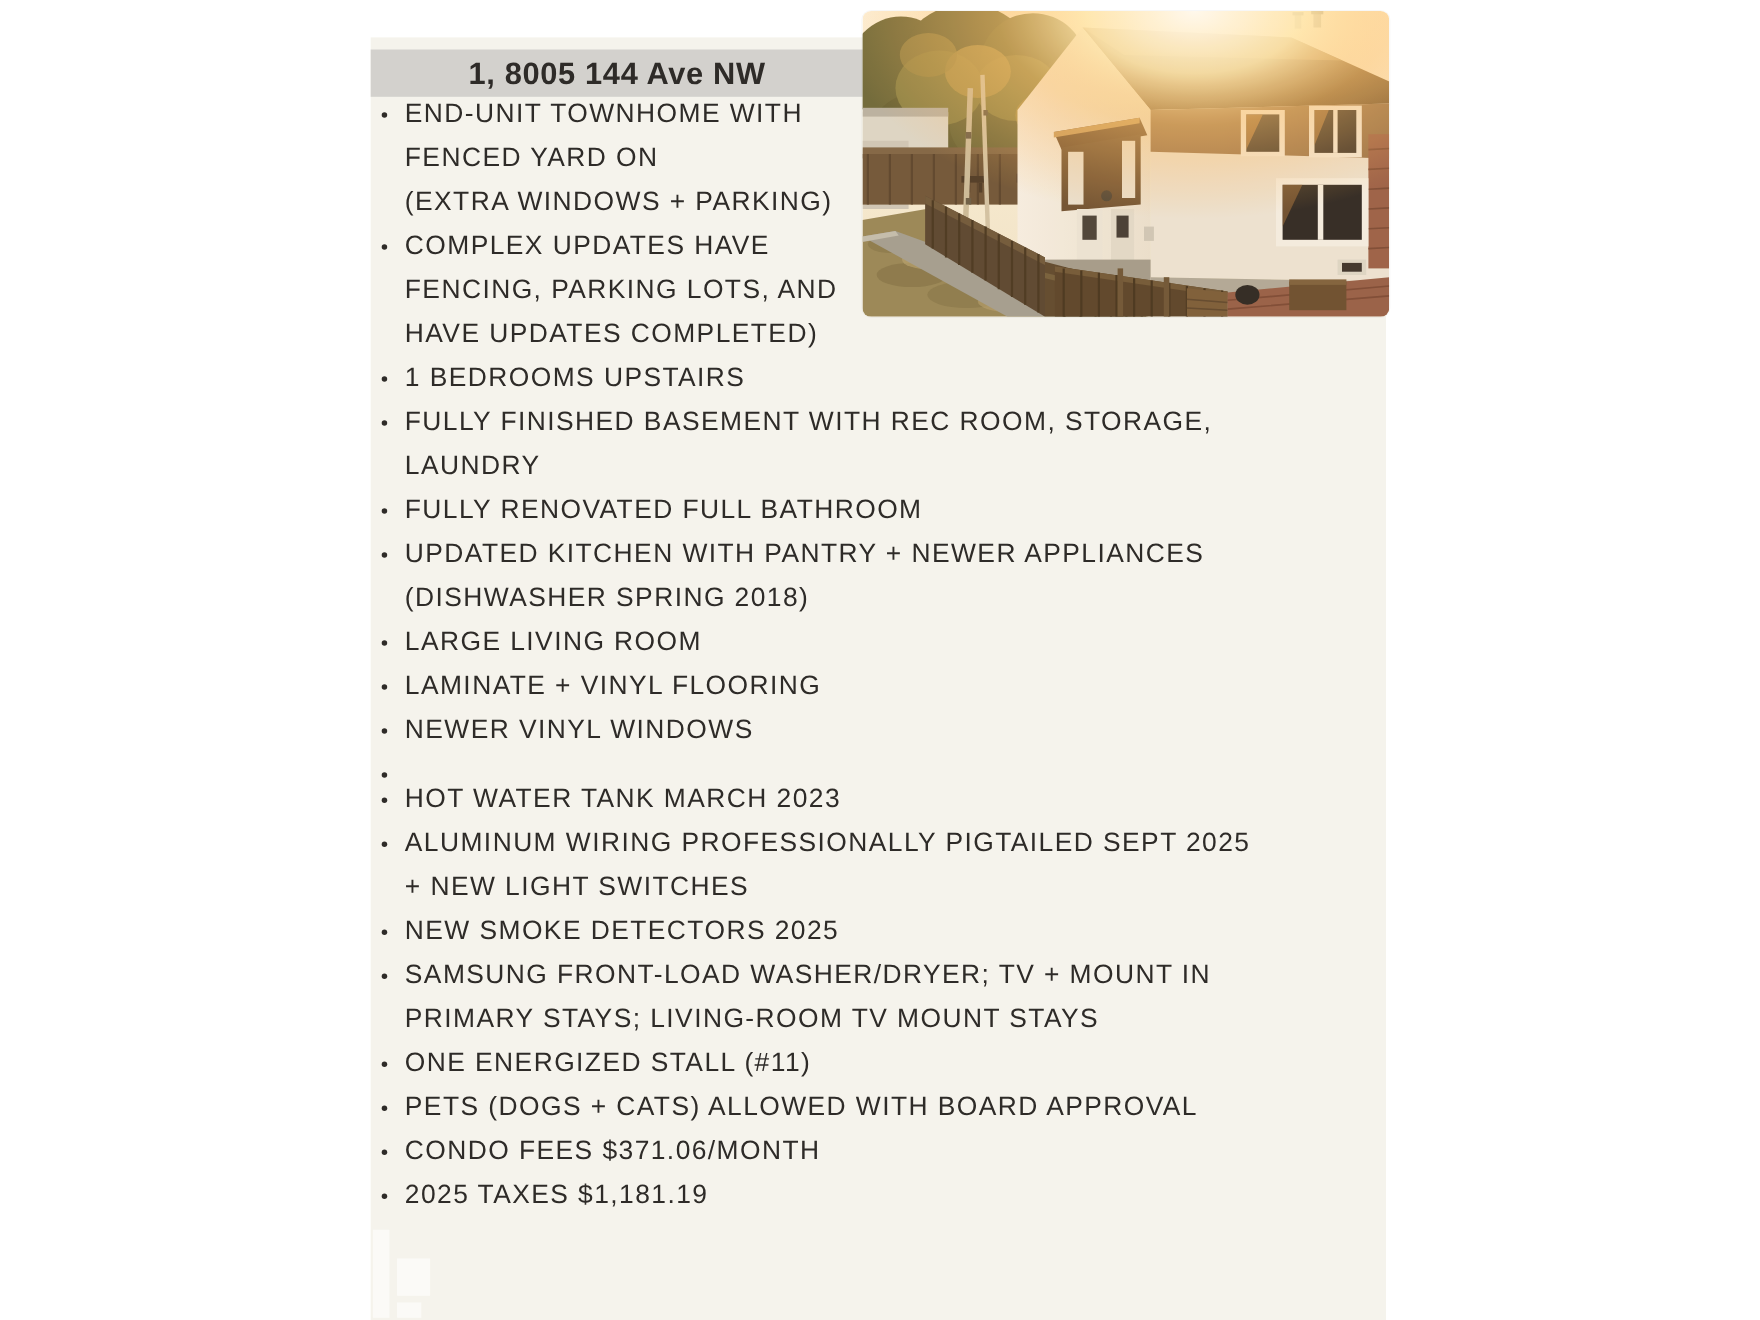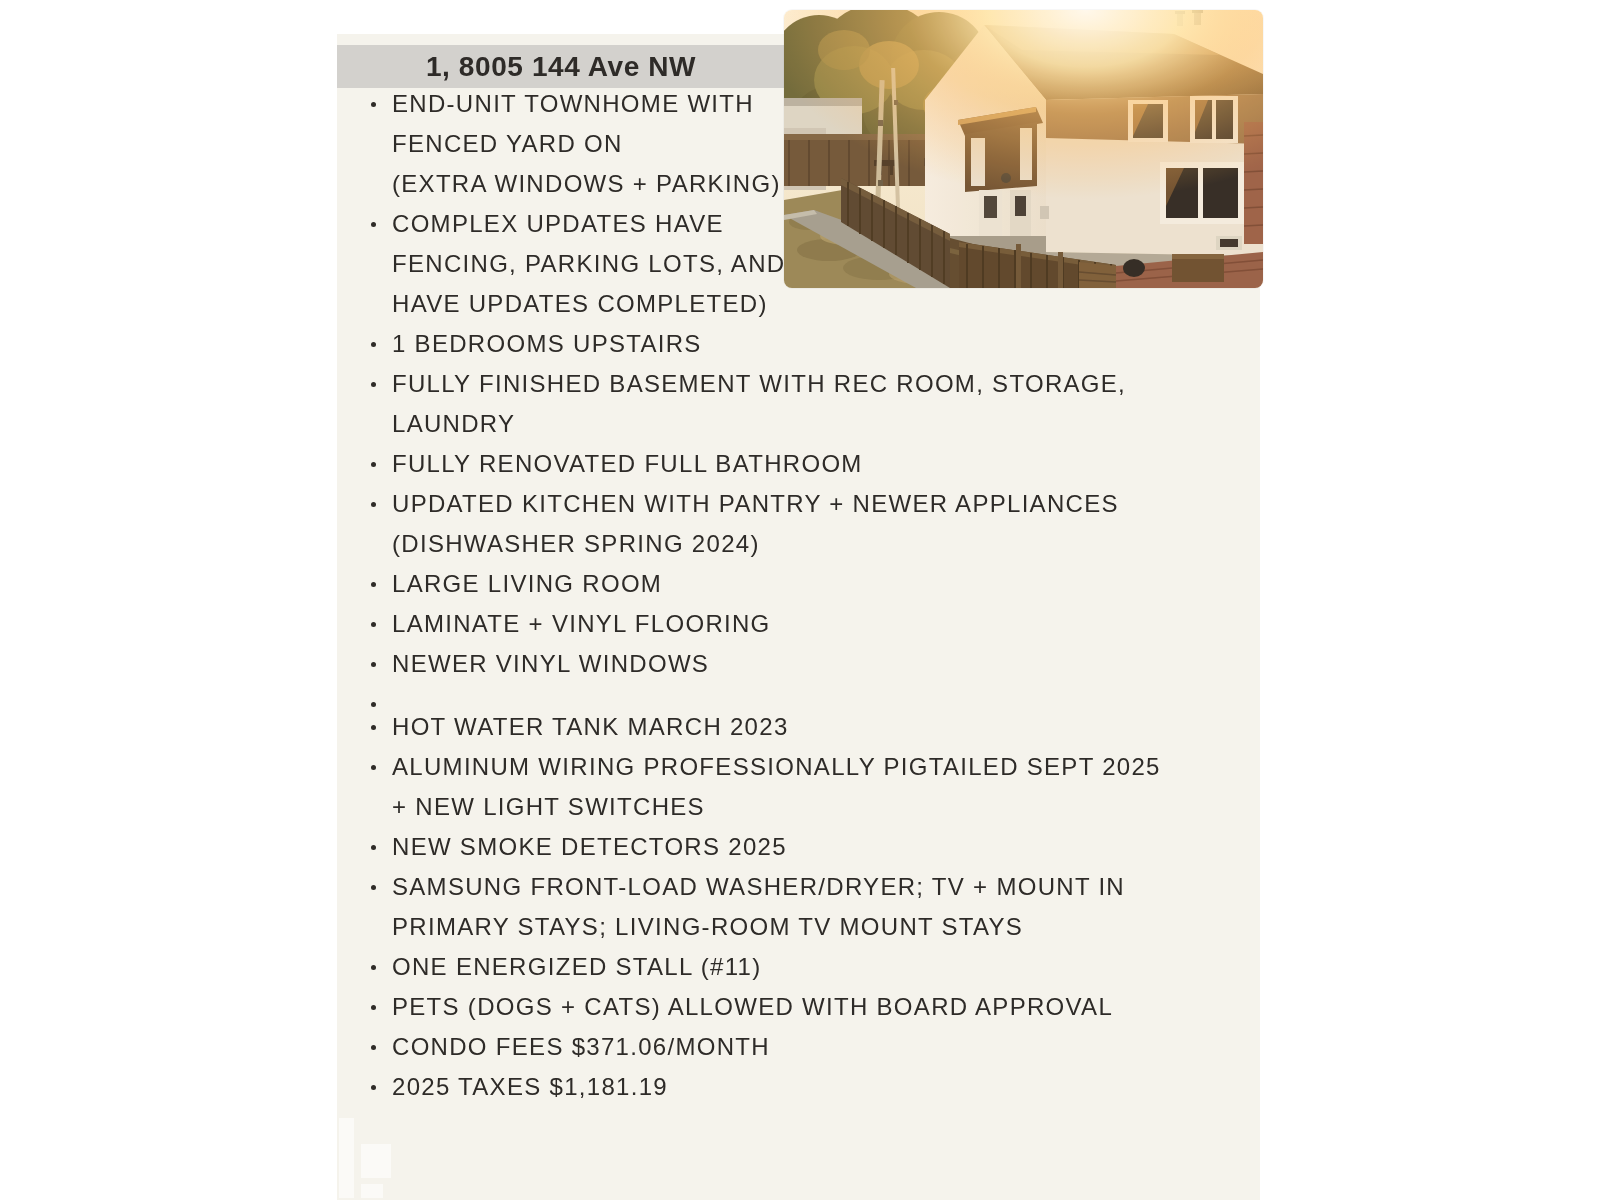--- a/index.html
+++ b/index.html
@@ -7,21 +7,21 @@
     --page-bg:#f5f3ec;
     --title-bar-bg:#d3d1cd;
     --text:#2e2b28;
   }
   html,body{margin:0;padding:0;}
   body{font-family:"Liberation Sans",sans-serif;background:var(--outer-bg);}
   .canvas{position:relative;width:1392px;height:1200px;background:var(--outer-bg);overflow:hidden;}
   .page{position:absolute;left:337px;top:34px;width:923px;height:1166px;background:var(--page-bg);}
   .title-bar{position:absolute;left:337px;top:45px;width:448px;height:43px;background:var(--title-bar-bg);display:flex;align-items:center;justify-content:center;}
   .title-text{font-size:28px;font-weight:600;letter-spacing:.6px;color:var(--text);white-space:pre;}
-  .features{position:absolute;left:351px;top:84px;margin:0;padding:0;list-style:none;width:920px;}
+  .features{position:absolute;left:327px;top:84px;margin:0;padding:0;list-style:none;width:920px;}
   .feature{display:flex;align-items:flex-start;}
   .dot{flex:none;width:5px;height:5px;border-radius:50%;background:var(--text);margin:18px 0 0 20px;}
   .ftext{margin-left:16px;font-size:24px;line-height:40px;letter-spacing:1.3px;font-weight:500;color:var(--text);white-space:pre;}
   .photo{position:absolute;left:784px;top:10px;width:479px;height:278px;border-radius:8px;overflow:hidden;box-shadow:0 0 0 1px rgba(0,0,0,0.03);}
   .photo svg{display:block;}
   .watermark{position:absolute;left:337px;top:1114px;width:60px;height:86px;opacity:.6;pointer-events:none;}
   .wm-a{position:absolute;left:2px;top:4px;width:15px;height:80px;background:#fff;}
   .wm-b{position:absolute;left:24px;top:30px;width:30px;height:34px;background:#fff;}
   .wm-c{position:absolute;left:24px;top:70px;width:22px;height:14px;background:#fff;}
 </style>
@@ -63,21 +63,21 @@
       </li>
 
       <li class="feature">
         <span class="dot"></span>
         <span class="ftext">FULLY RENOVATED FULL BATHROOM</span>
       </li>
 
       <li class="feature">
         <span class="dot"></span>
         <span class="ftext">UPDATED KITCHEN WITH PANTRY + NEWER APPLIANCES
-(DISHWASHER SPRING 2024)</span>
+(DISHWASHER SPRING 2018)</span>
       </li>
 
       <li class="feature">
         <span class="dot"></span>
         <span class="ftext">LARGE LIVING ROOM</span>
       </li>
 
       <li class="feature">
         <span class="dot"></span>
         <span class="ftext">LAMINATE + VINYL FLOORING</span>

